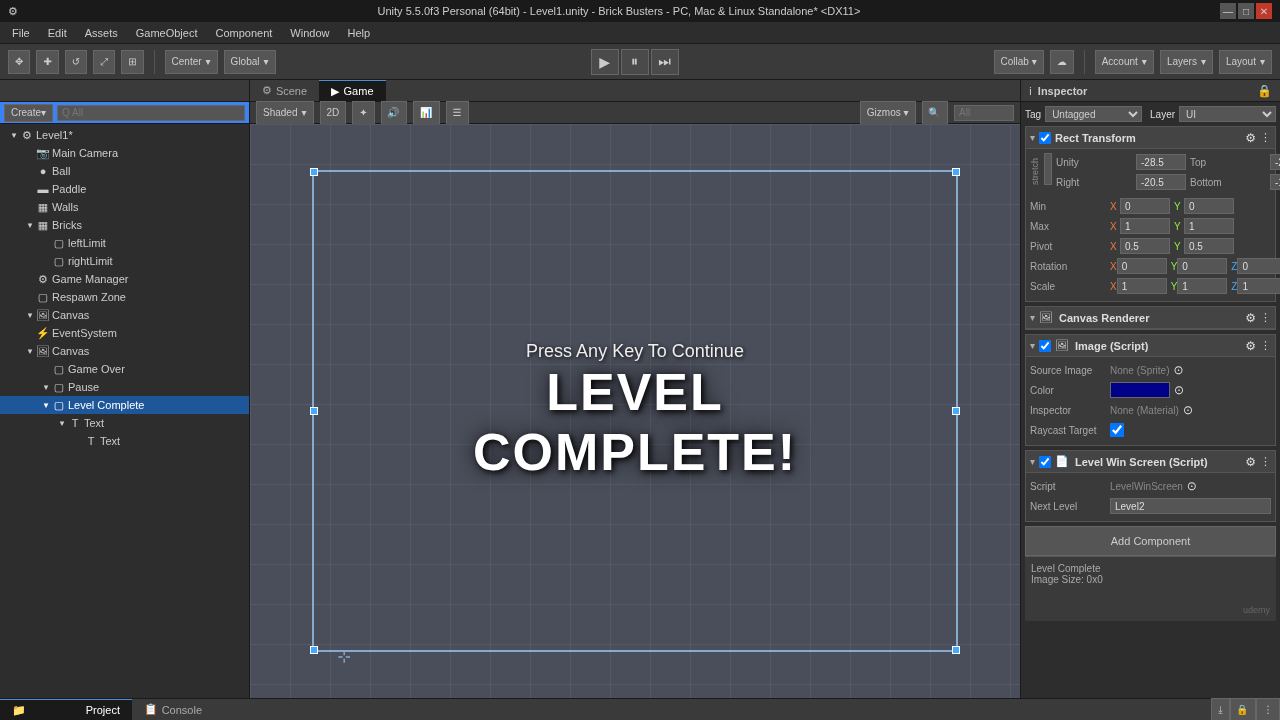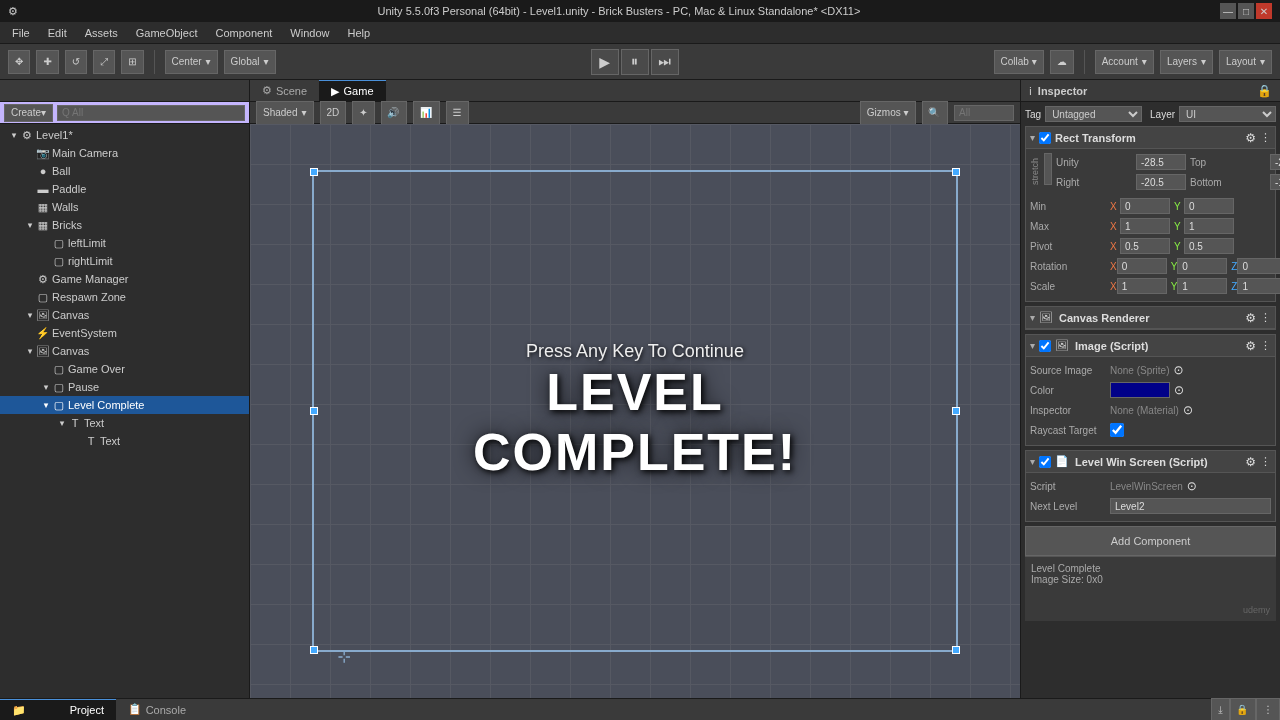--- a/index.html
+++ b/index.html
@@ -25,21 +25,21 @@
     .play-btn { background: #4a4a4a; border: 1px solid #666; width: 28px; height: 26px; display: flex; align-items: center; justify-content: center; cursor: pointer; color: #ccc; font-size: 14px; }
 
     
     #main-layout { display: flex; height: calc(720px - 22px - 22px - 36px - 22px); }
 
     
     #hierarchy { width: 250px; min-width: 250px; background: #2d2d2d; border-right: 1px solid #1a1a1a; display: flex; flex-direction: column; }
     .panel-header { background: #3a3a3a; height: 22px; display: flex; align-items: center; padding: 0 8px; gap: 6px; border-bottom: 1px solid #1a1a1a; font-size: 11px; color: #ccc; }
     .panel-tab { padding: 2px 8px; cursor: pointer; font-size: 11px; margin-top: 40px; }
     .panel-tab.active { background: #2d2d2d; color: white; }
-    .panel-toolbar { background: #c4b5fd; height: 22px; display: flex; align-items: center; padding: 0 4px; gap: 4px; border-bottom: 1px solid #1a1a1a; }
+    .panel-toolbar { background: #3b82f6; height: 22px; display: flex; align-items: center; padding: 0 4px; gap: 4px; border-bottom: 1px solid #1a1a1a; }
     .small-btn { background: #555; border: 1px solid #666; padding: 1px 6px; cursor: pointer; color: #ccc; font-size: 10px; height: 18px; display: flex; align-items: center; }
     .search-box { flex: 1; background: #555; border: 1px solid #666; height: 16px; padding: 0 4px; color: #ccc; font-size: 10px; }
     .tree-content { flex: 1; overflow-y: auto; padding: 2px 0; }
     .tree-item { display: flex; align-items: center; height: 18px; padding: 0 4px; cursor: pointer; color: #ccc; font-size: 11px; }
     .tree-item.selected { background: #1e5799; color: white; }
     .tree-indent { display: inline-block; }
     .tree-arrow { display: inline-block; width: 12px; text-align: center; font-size: 9px; }
     .tree-icon { display: inline-block; width: 14px; margin-right: 2px; text-align: center; }
 
     
@@ -504,21 +504,21 @@
         <div style="text-align:right;font-size:9px;color:#666;margin-top:20px;">udemy</div>
       </div>
     </div>
   </div>
 </div>
 
 <div id="bottom-panel">
   <div class="bottom-tabs">
     <div class="view-tab active">
       <span>📁</span>
-      <span style="margin-left:0;padding-left:44px;">Project</span>
+      <span style="margin-left:16px;padding-left:44px;">Project</span>
     </div>
     <div class="view-tab">
       <span>📋</span>
       <span style="margin-left:4px;">Console</span>
     </div>
     <div style="flex:1;"></div>
     <div class="toolbar-btn">⤓</div>
     <div class="toolbar-btn">🔒</div>
     <div class="toolbar-btn">⋮</div>
   </div>

